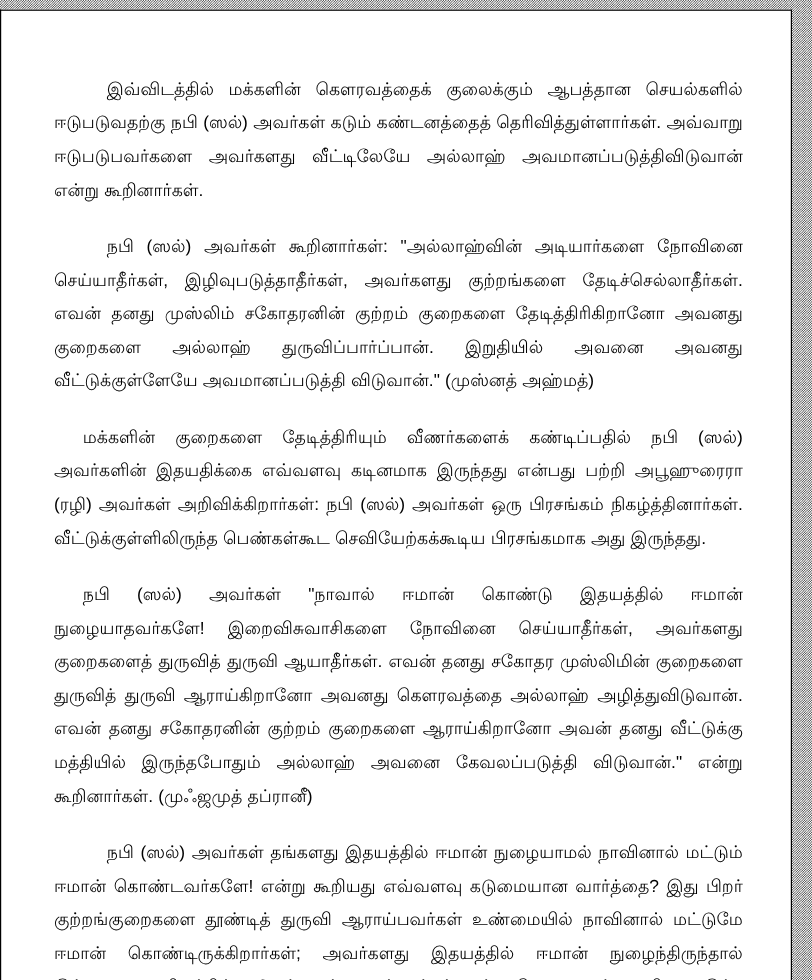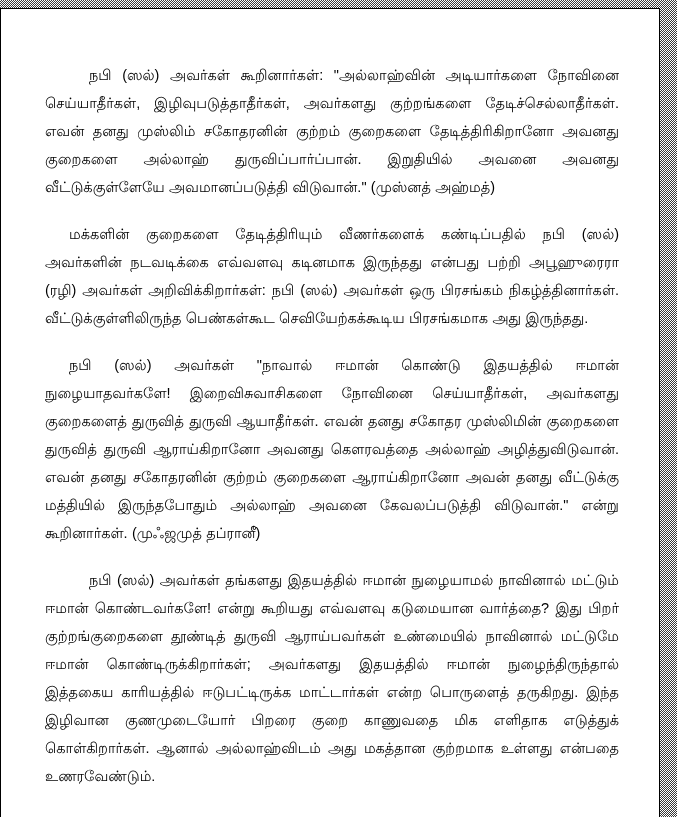--- a/index.html
+++ b/index.html
@@ -71,24 +71,25 @@
   
   p.para { text-align-last: left; }
 </style>
 </head>
 <body>
 
 <div id="canvas">
   <div id="page">
     <div id="text-body">
 
+      <p class="para indent-large">இவ்விடத்தில் மக்களின் கௌரவத்தைக் குலைக்கும் ஆபத்தான செயல்களில் ஈடுபடுவதற்கு நபி (ஸல்) அவர்கள் கடும் கண்டனத்தைத் தெரிவித்துள்ளார்கள். அவ்வாறு ஈடுபடுபவர்களை அவர்களது வீட்டிலேயே அல்லாஹ் அவமானப்படுத்திவிடுவான் என்று கூறினார்கள்.</p>
 
       <p class="para indent-large">நபி (ஸல்) அவர்கள் கூறினார்கள்: "அல்லாஹ்வின் அடியார்களை நோவினை செய்யாதீர்கள், இழிவுபடுத்தாதீர்கள், அவர்களது குற்றங்களை தேடிச்செல்லாதீர்கள். எவன் தனது முஸ்லிம் சகோதரனின் குற்றம் குறைகளை தேடித்திரிகிறானோ அவனது குறைகளை அல்லாஹ் துருவிப்பார்ப்பான். இறுதியில் அவனை அவனது வீட்டுக்குள்ளேயே அவமானப்படுத்தி விடுவான்." (முஸ்னத் அஹ்மத்)</p>
 
-      <p class="para indent-small">மக்களின் குறைகளை தேடித்திரியும் வீணர்களைக் கண்டிப்பதில் நபி (ஸல்) அவர்களின் நடவடிக்கை எவ்வளவு கடினமாக இருந்தது என்பது பற்றி அபூஹுரைரா (ரழி) அவர்கள் அறிவிக்கிறார்கள்: நபி (ஸல்) அவர்கள் ஒரு பிரசங்கம் நிகழ்த்தினார்கள். வீட்டுக்குள்ளிலிருந்த பெண்கள்கூட செவியேற்கக்கூடிய பிரசங்கமாக அது இருந்தது.</p>
+      <p class="para indent-small">மக்களின் குறைகளை தேடித்திரியும் வீணர்களைக் கண்டிப்பதில் நபி (ஸல்) அவர்களின் இதயதிக்கை எவ்வளவு கடினமாக இருந்தது என்பது பற்றி அபூஹுரைரா (ரழி) அவர்கள் அறிவிக்கிறார்கள்: நபி (ஸல்) அவர்கள் ஒரு பிரசங்கம் நிகழ்த்தினார்கள். வீட்டுக்குள்ளிலிருந்த பெண்கள்கூட செவியேற்கக்கூடிய பிரசங்கமாக அது இருந்தது.</p>
 
       <p class="para indent-small">நபி (ஸல்) அவர்கள் "நாவால் ஈமான் கொண்டு இதயத்தில் ஈமான் நுழையாதவர்களே! இறைவிசுவாசிகளை நோவினை செய்யாதீர்கள், அவர்களது குறைகளைத் துருவித் துருவி ஆயாதீர்கள். எவன் தனது சகோதர முஸ்லிமின் குறைகளை துருவித் துருவி ஆராய்கிறானோ அவனது கௌரவத்தை அல்லாஹ் அழித்துவிடுவான். எவன் தனது சகோதரனின் குற்றம் குறைகளை ஆராய்கிறானோ அவன் தனது வீட்டுக்கு மத்தியில் இருந்தபோதும் அல்லாஹ் அவனை கேவலப்படுத்தி விடுவான்." என்று கூறினார்கள். (முஃஜமுத் தப்ரானீ)</p>
 
       <p class="para indent-large">நபி (ஸல்) அவர்கள் தங்களது இதயத்தில் ஈமான் நுழையாமல் நாவினால் மட்டும் ஈமான் கொண்டவர்களே! என்று கூறியது எவ்வளவு கடுமையான வார்த்தை? இது பிறர் குற்றங்குறைகளை தூண்டித் துருவி ஆராய்பவர்கள் உண்மையில் நாவினால் மட்டுமே ஈமான் கொண்டிருக்கிறார்கள்; அவர்களது இதயத்தில் ஈமான் நுழைந்திருந்தால் இத்தகைய காரியத்தில் ஈடுபட்டிருக்க மாட்டார்கள் என்ற பொருளைத் தருகிறது. இந்த இழிவான குணமுடையோர் பிறரை குறை காணுவதை மிக எளிதாக எடுத்துக் கொள்கிறார்கள். ஆனால் அல்லாஹ்விடம் அது மகத்தான குற்றமாக உள்ளது என்பதை உணரவேண்டும்.</p>
 
     </div>
   </div>
 </div>
 
 </body></html>

